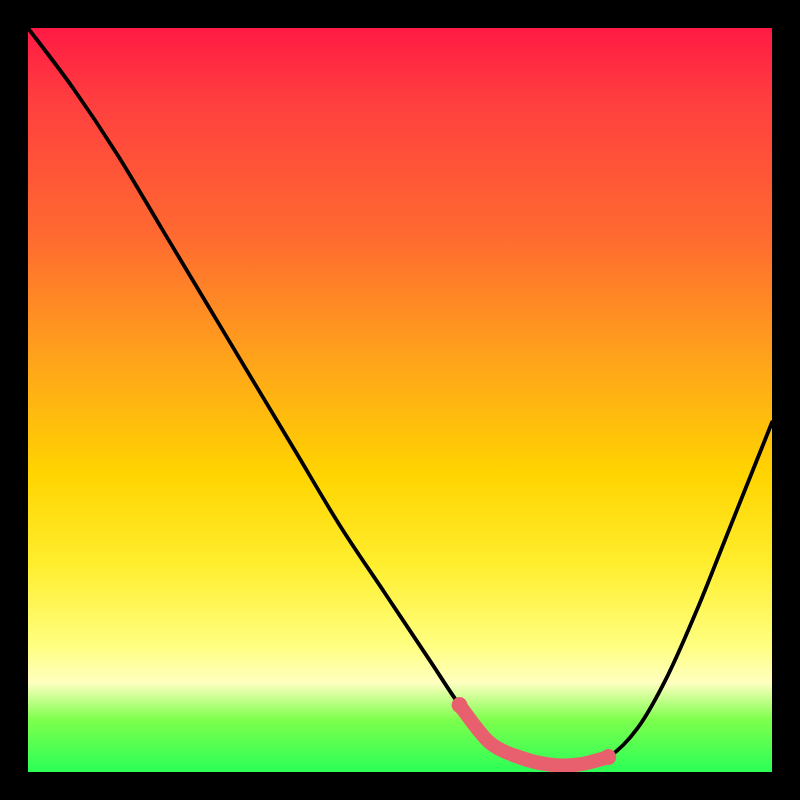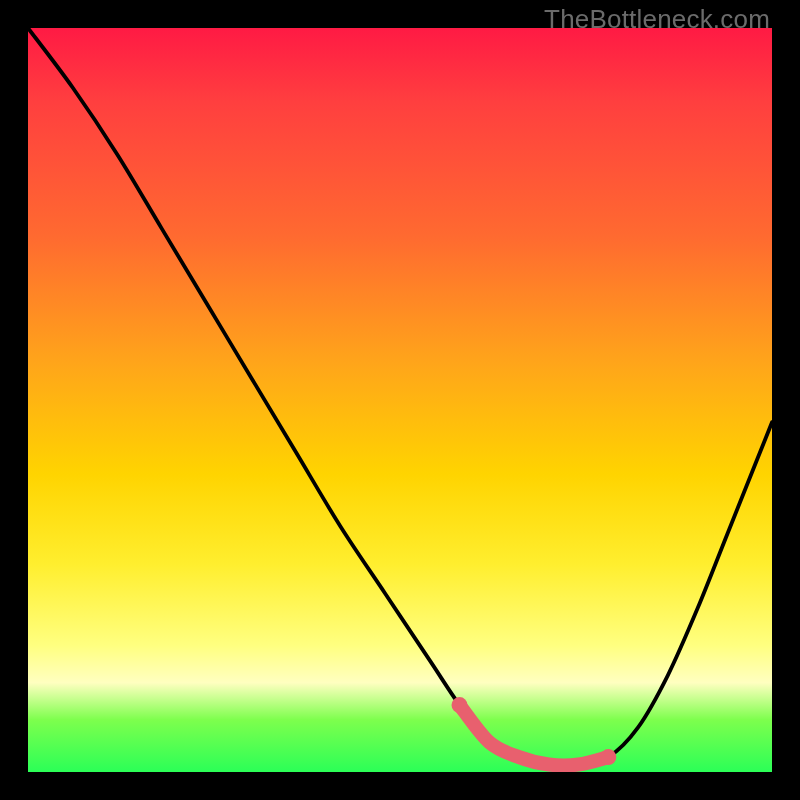--- a/index.html
+++ b/index.html
@@ -47,21 +47,20 @@
     font: 26px Arial, Helvetica, sans-serif;
     color: #6b6b6b;
     letter-spacing: 0.2px;
     user-select: none;
   }
 </style>
 </head>
 <body>
 
 <div class="frame">
-  <div class="watermark">TheBottleneck.com</div>
 
   <div class="plot">
     <div class="gradient"></div>
 
     <svg class="curve" viewBox="0 0 744 744" preserveAspectRatio="none">
       <path id="main-curve" fill="none" stroke="#000" stroke-width="3.8" stroke-linecap="round" d="M 0,0 C 7.44,9.919999999999996 29.759999999999998,38.43999999999998 44.64,59.51999999999998 C 59.52,80.59999999999998 74.4,102.92000000000002 89.28,126.48000000000002 C 104.16,150.04000000000002 119.03999999999999,176.08 133.92,200.88 C 148.79999999999998,225.67999999999998 163.68,250.47999999999996 178.56,275.28 C 193.44,300.08 208.32,324.88 223.2,349.68 C 238.07999999999998,374.48 252.95999999999998,399.28 267.84,424.08 C 282.71999999999997,448.88 297.59999999999997,474.92 312.47999999999996,498.48 C 327.35999999999996,522.0400000000001 342.24,543.1200000000001 357.12,565.44 C 372,587.76 389.36000000000007,613.8 401.76000000000005,632.4 C 414.16,651 421.6,663.4 431.52,677.04 C 441.43999999999994,690.68 451.35999999999996,705.56 461.28,714.24 C 471.2,722.9200000000001 481.12,725.4 491.04,729.12 C 500.96000000000004,732.84 510.88,735.3199999999999 520.8,736.56 C 530.7199999999999,737.8 540.6399999999999,737.8 550.56,736.56 C 560.48,735.3199999999999 570.4000000000001,735.3199999999999 580.32,729.12 C 590.24,722.9200000000001 600.16,713 610.0799999999999,699.36 C 619.9999999999999,685.72 629.9200000000001,667.12 639.84,647.28 C 649.76,627.4399999999999 659.6800000000001,603.8799999999999 669.6,580.3199999999999 C 679.52,556.76 689.44,530.7199999999999 699.36,505.91999999999996 C 709.28,481.12 721.6800000000001,450.12 729.12,431.52000000000004 C 736.56,412.9200000000001 741.52,400.52 744,394.32"></path>
       <path id="band-curve" fill="none" stroke="#e8606e" stroke-width="14" stroke-linecap="round" d="M 431.52,677.04 C 436.47999999999996,683.24 451.35999999999996,705.56 461.28,714.24 C 471.2,722.9200000000001 481.12,725.4 491.04,729.12 C 500.96000000000004,732.84 510.88,735.3199999999999 520.8,736.56 C 530.7199999999999,737.8 540.6399999999999,737.8 550.56,736.56 C 560.48,735.3199999999999 575.36,730.36 580.32,729.12"></path>
       <circle id="dot-start" r="8" fill="#e8606e" cx="431.52" cy="677.04"></circle>
       <circle id="dot-end" r="8" fill="#e8606e" cx="580.32" cy="729.12"></circle>
     </svg>

